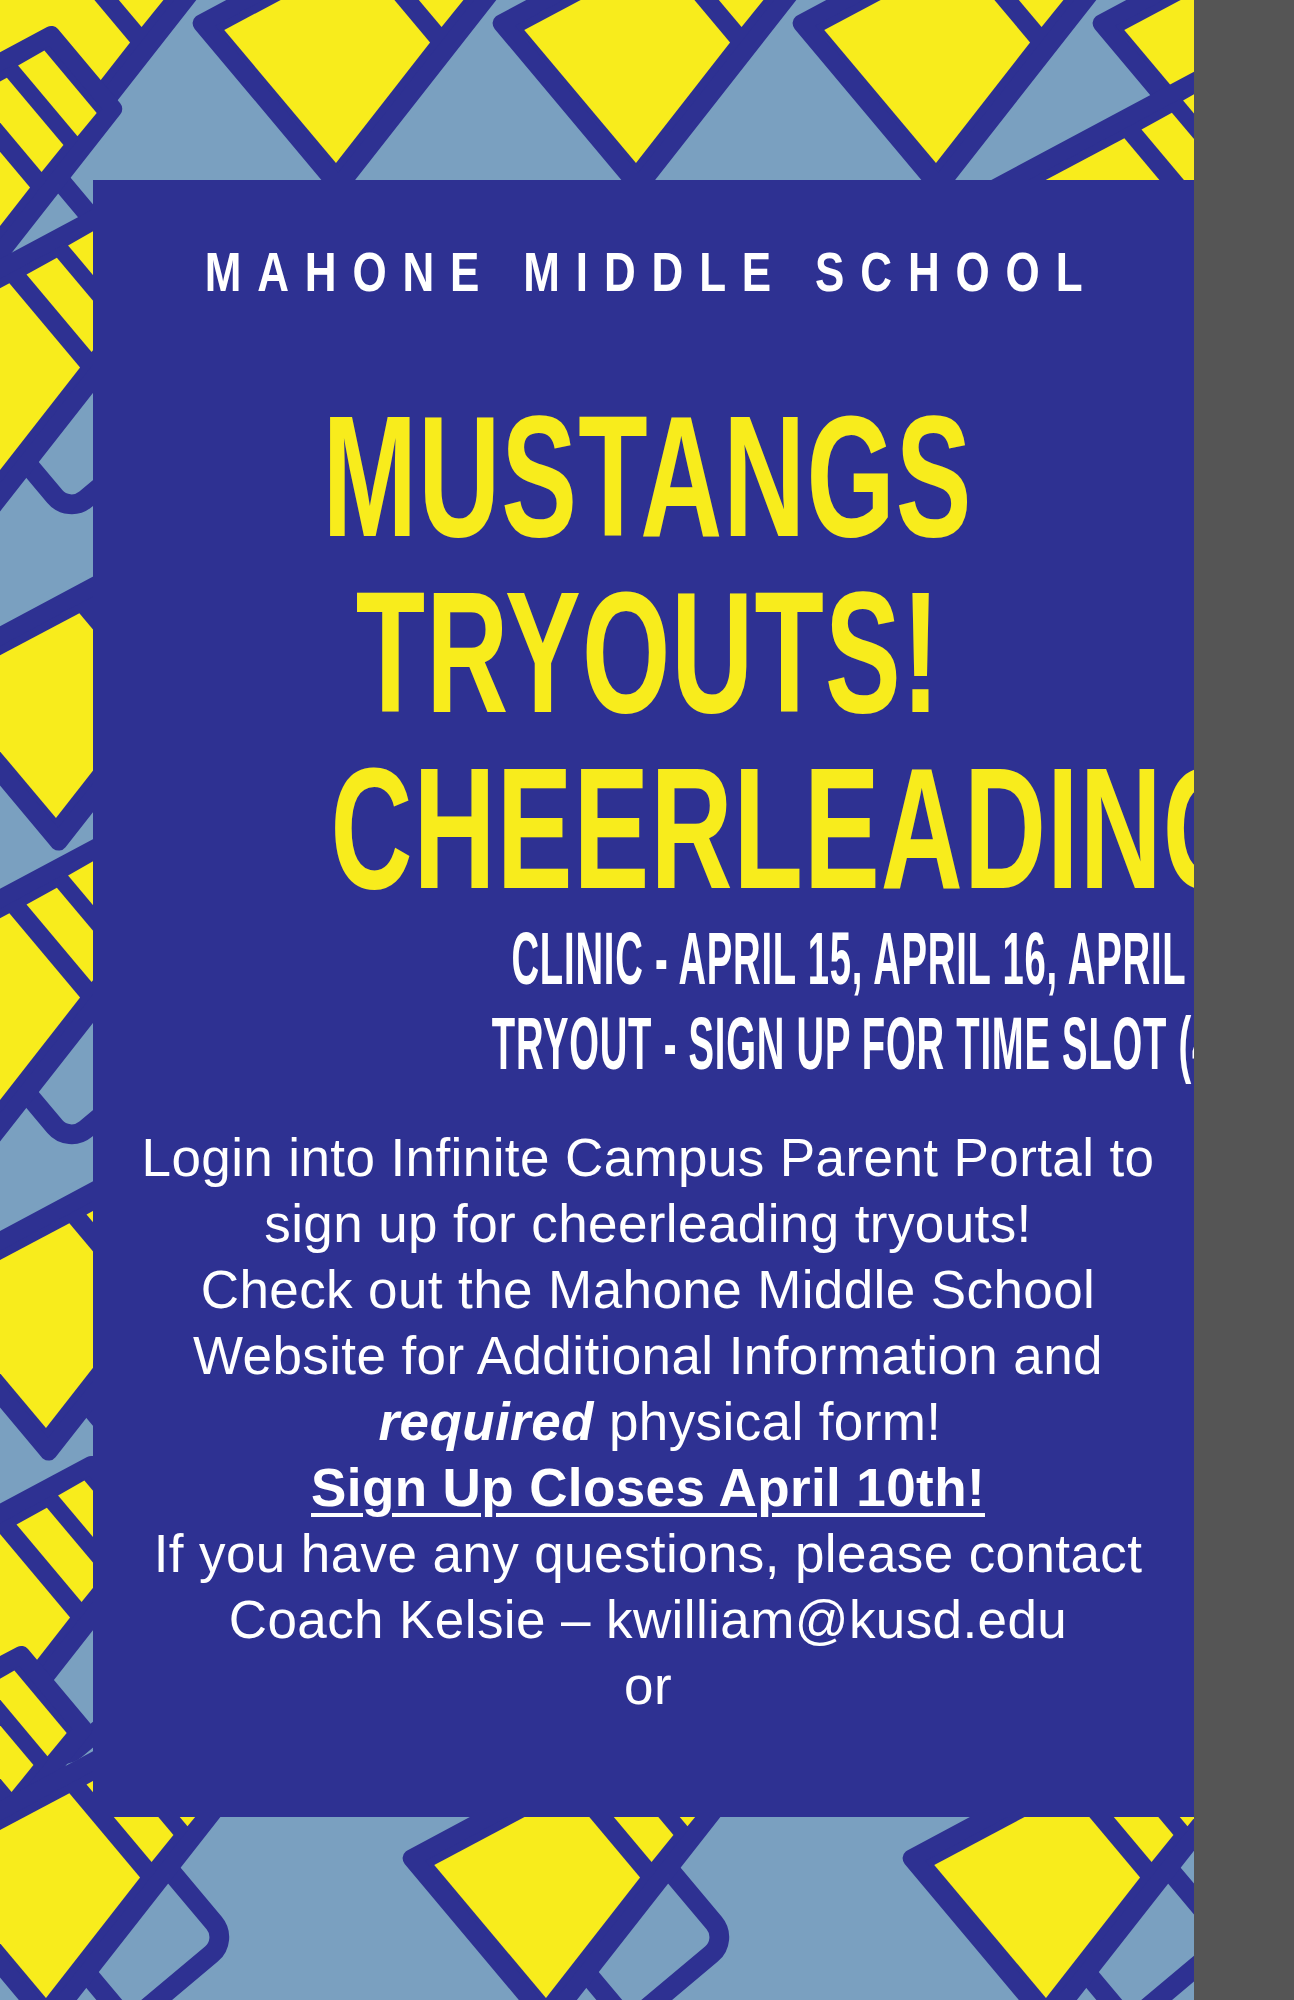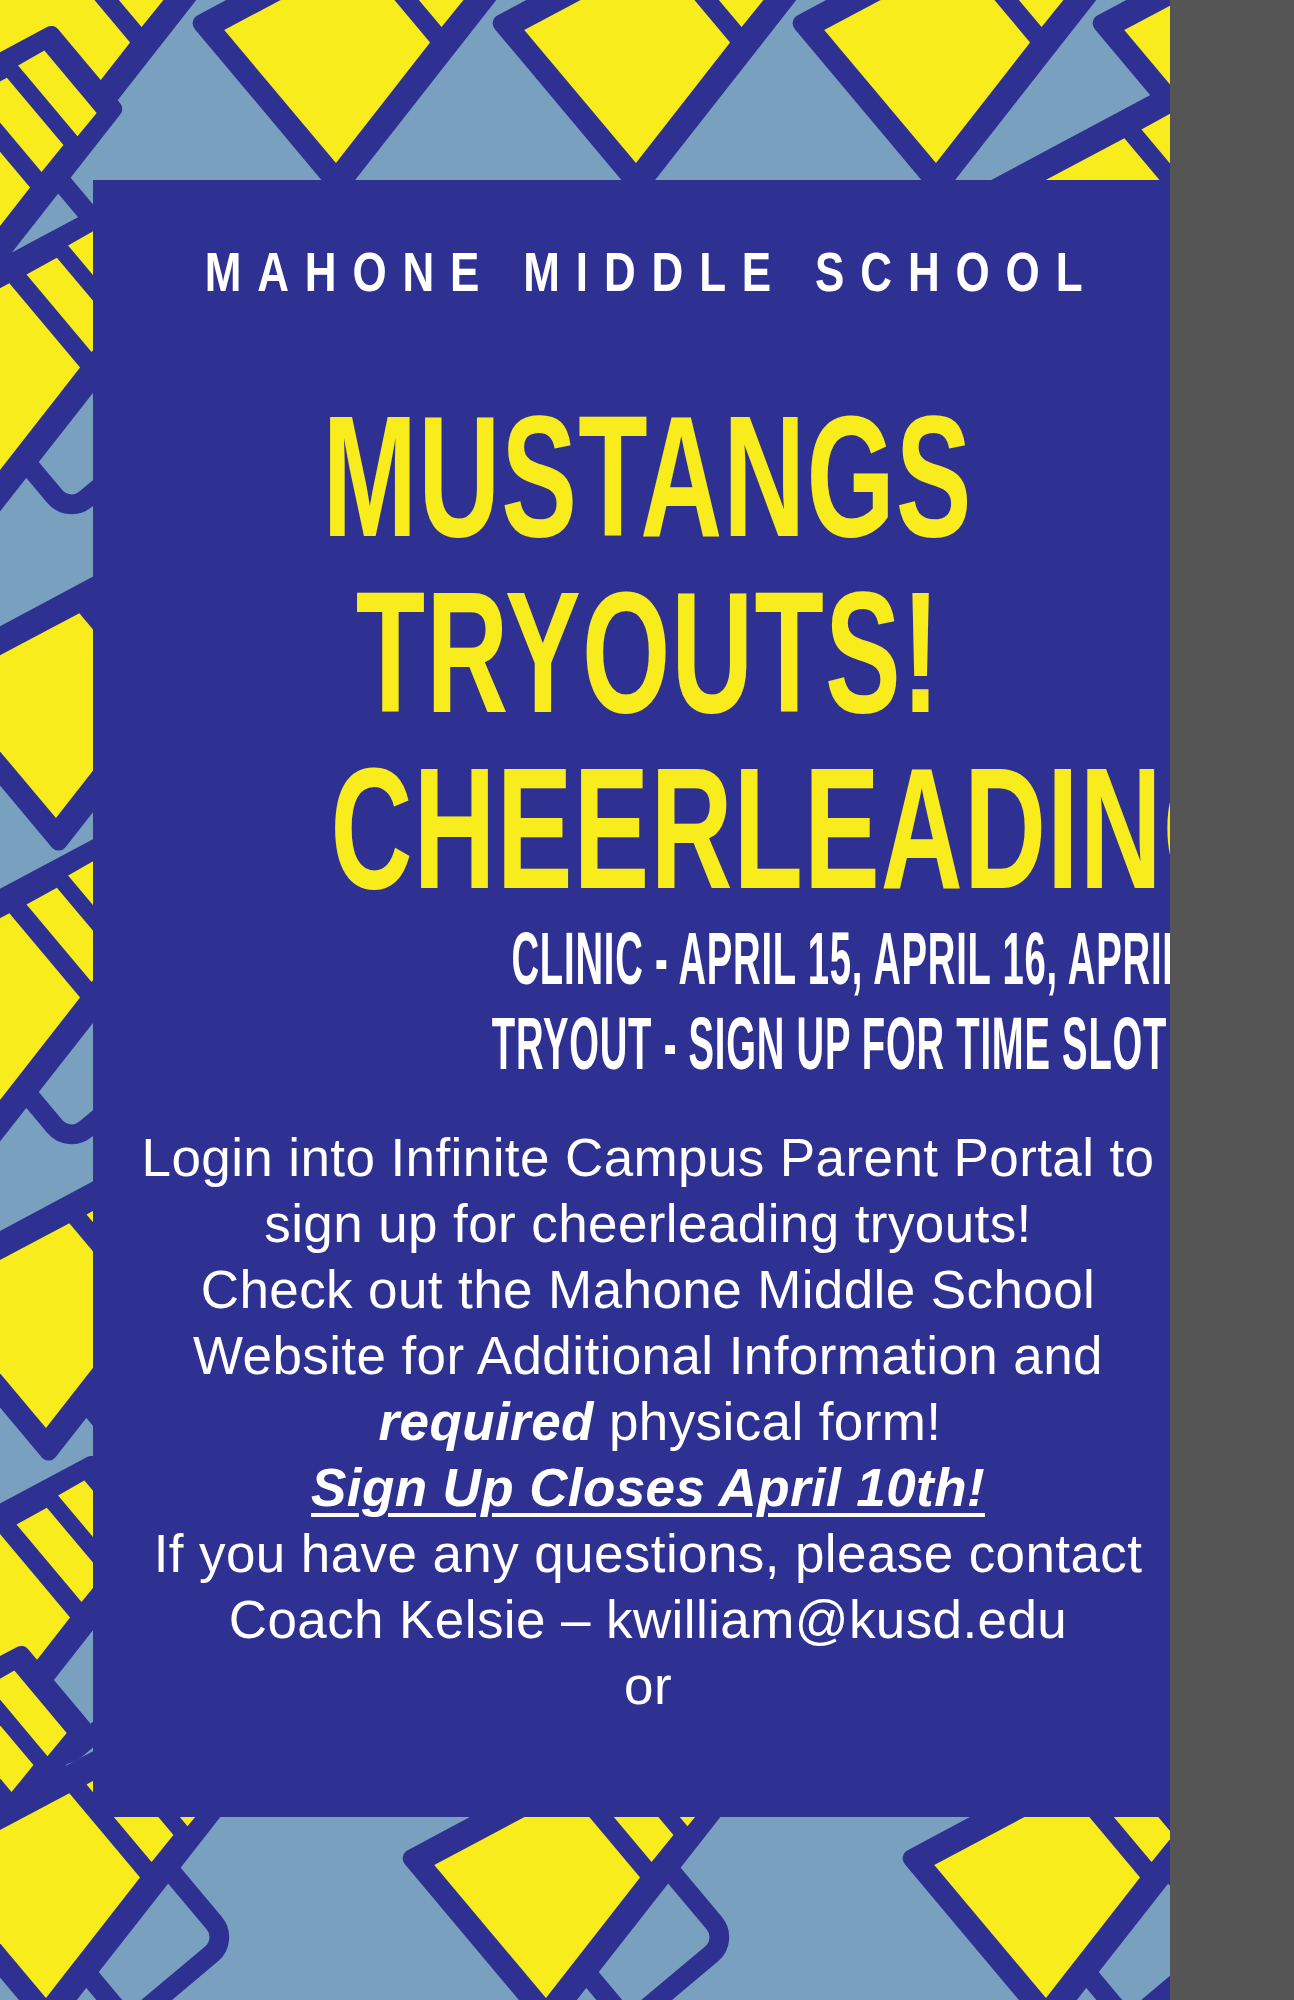--- a/index.html
+++ b/index.html
@@ -2,20 +2,21 @@
 <html><head>
 <meta charset="utf-8">
 <style>
   html,body{margin:0;padding:0;background:#555;}
   .flyer{
     position:relative;
     width:1170px;height:2000px;
     background:#7AA0C0;
     overflow:hidden;
     font-family:"Liberation Sans", sans-serif;
+    padding-left:24px;
   }
   
   .pattern-svg{position:absolute;left:0;top:0;width:1294px;height:2000px;display:block;}
   .c-navy{fill:#2E3192;stroke:#2E3192;stroke-width:16;stroke-linejoin:round;}
   .c-yellow{fill:#F8EC1C;}
   .c-handle{fill:none;stroke:#2E3192;stroke-width:18;}
   
   .panel{
     position:absolute;left:93px;top:180px;width:1110px;height:1637px;
     background:#2E3192;
@@ -31,21 +32,21 @@
   .title-line .condense{transform:scaleX(0.66);letter-spacing:0.01em;}
   
   .sched{top:736px;}
   .sched-line{font-size:75px;line-height:85px;font-weight:bold;}
   .sched-line .condense{transform:scaleX(0.51);letter-spacing:0.02em;}
   
   .body-block{top:945px;font-size:53px;line-height:66px;letter-spacing:0.4px;}
   .body-line{white-space:nowrap;}
   .bold-italic{font-weight:bold;font-style:italic;margin-left:24px;}
   .signup{
-    font-weight:bold;font-style:italic;
+    font-weight:bold;
     text-decoration:underline;
     text-decoration-thickness:4px;
     text-underline-offset:7px;
   }
 </style>
 </head>
 <body>
 
 <div class="flyer">
 

